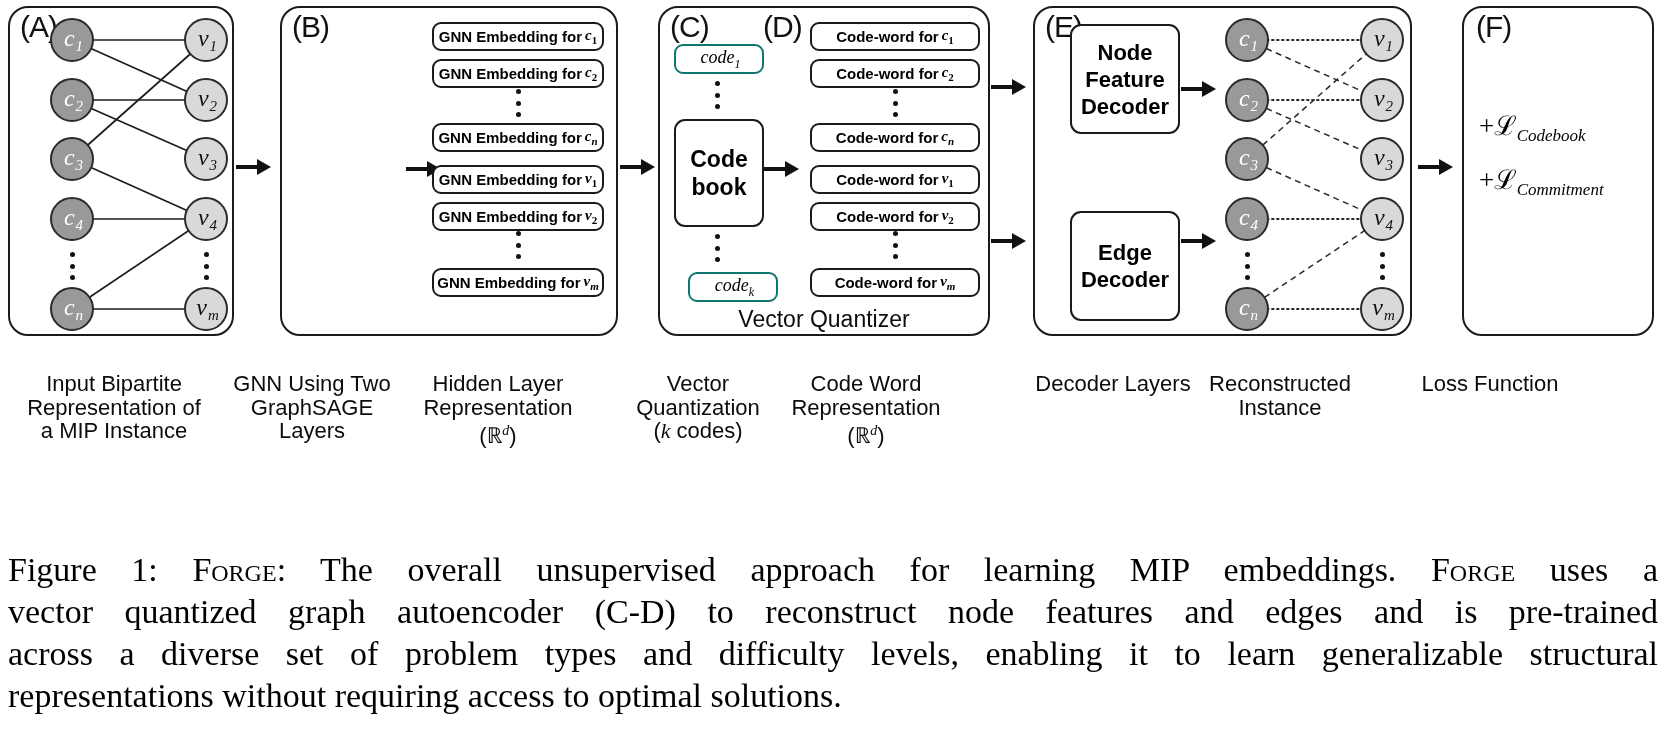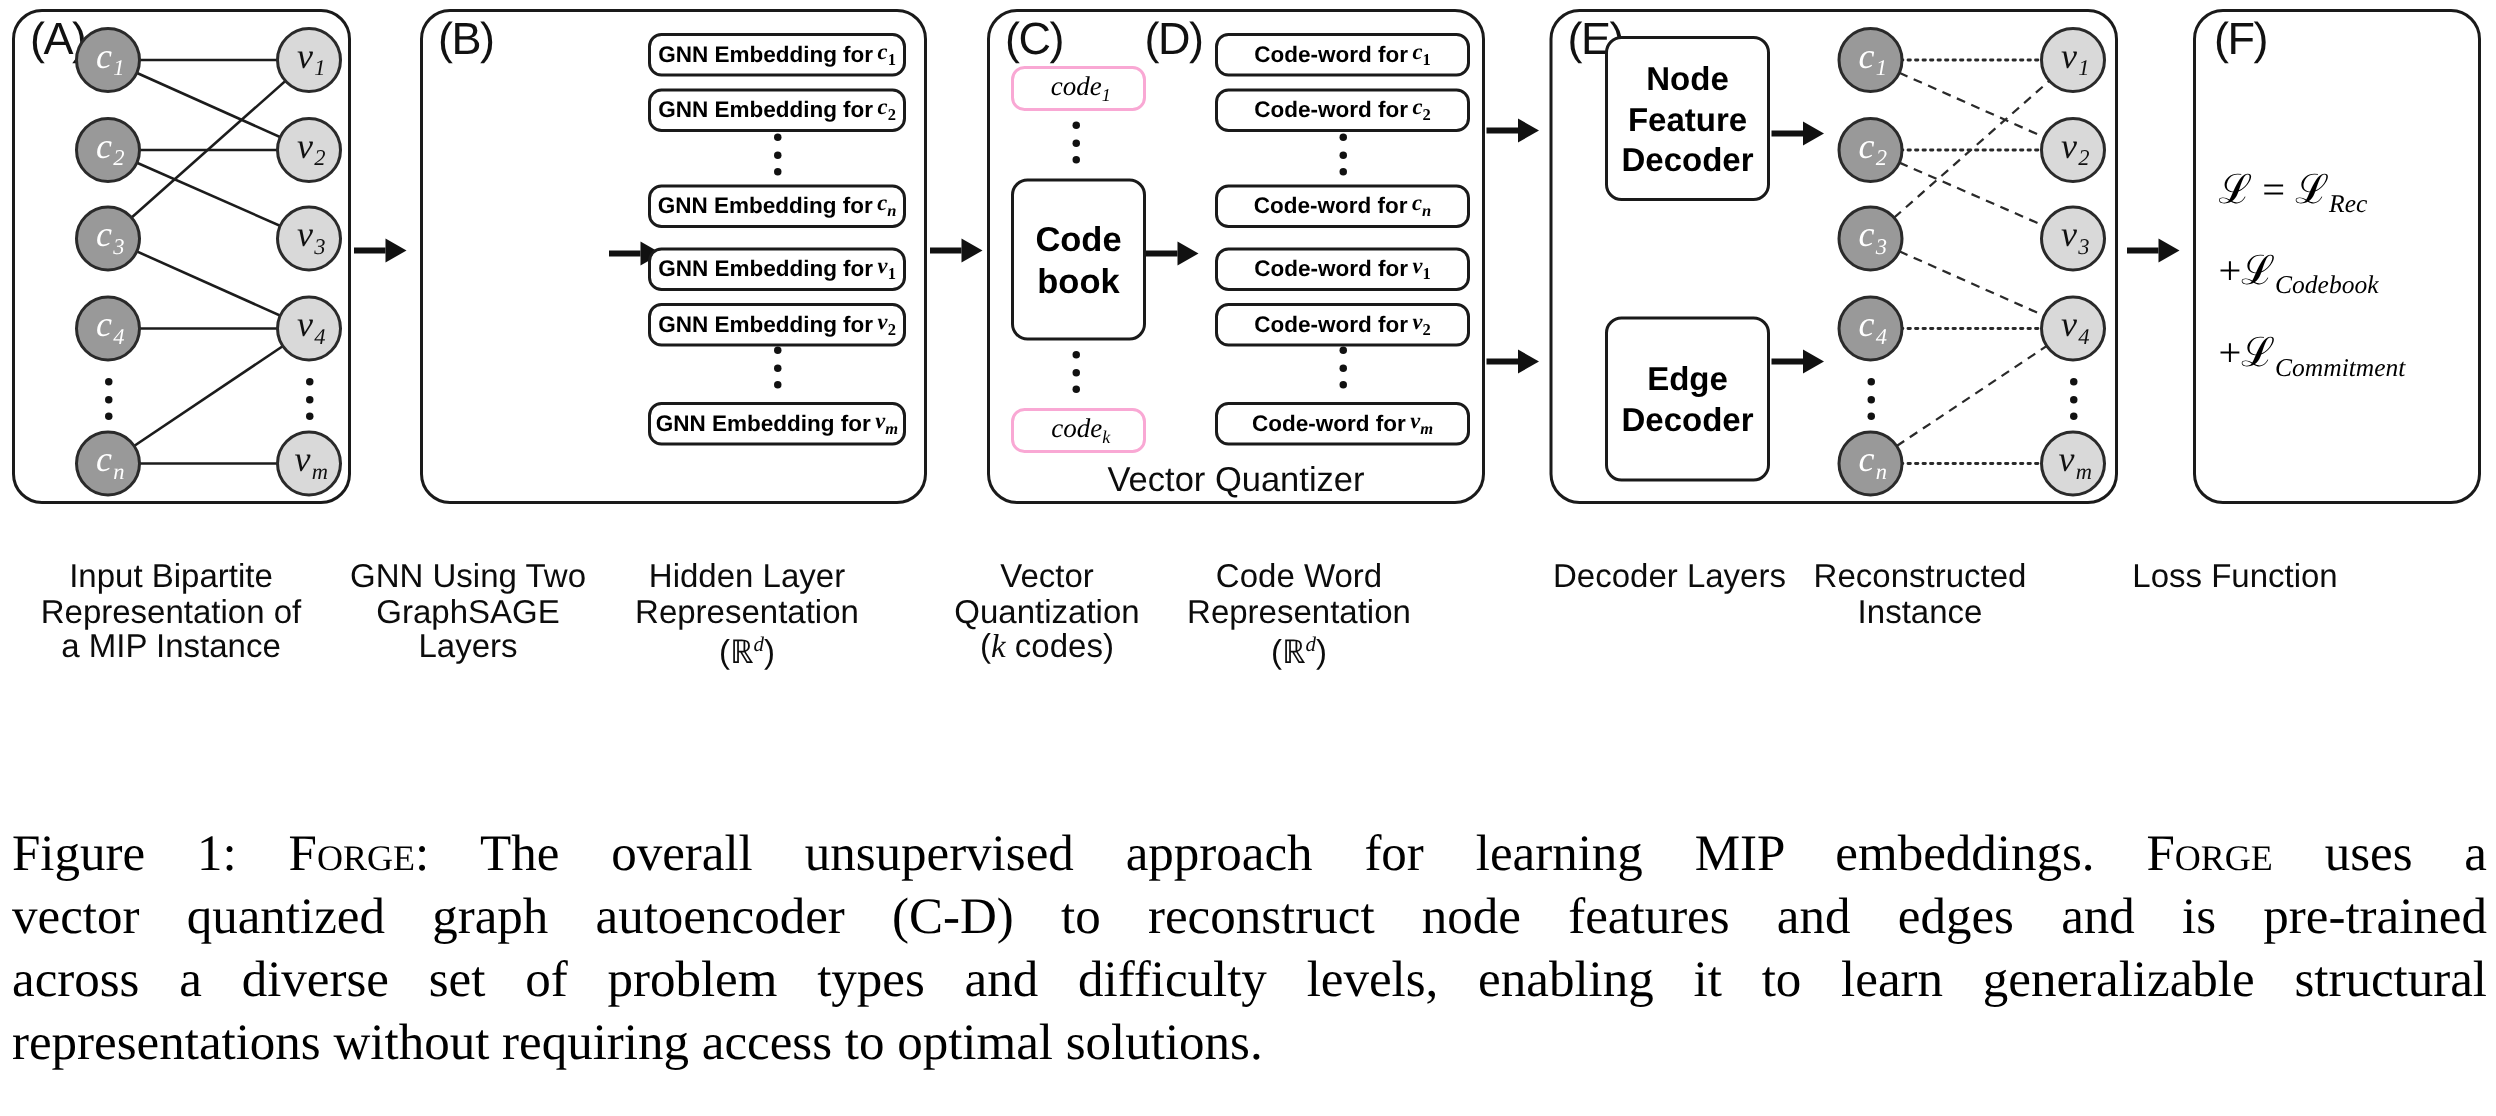--- a/index.html
+++ b/index.html
@@ -13,21 +13,21 @@
   .roundbox{position:absolute;border:2px solid #1a1a1a;border-radius:11px;background:#fff;
             display:flex;flex-direction:column;align-items:center;justify-content:center;text-align:center;}
   .boldtxt{font-weight:bold;font-size:23px;line-height:28px;color:#000;}
   .decodertxt{font-weight:bold;font-size:22px;line-height:27px;color:#000;}
 
   
   .stack{position:absolute;top:0;bottom:0;}
   .stackbox{position:absolute;left:0;right:0;height:25px;border:2px solid #1a1a1a;border-radius:9px;background:#fff;
             display:flex;align-items:center;justify-content:center;font-weight:bold;font-size:15px;white-space:nowrap;color:#000;}
   .stackbox sub{font-size:11px;}
-  .codebox{position:absolute;border:2px solid #f9a8d4;border-radius:9px;background:#fff;
+  .codebox{position:absolute;border:2px solid #0f766e;border-radius:9px;background:#fff;
            display:flex;align-items:center;justify-content:center;font-family:"Liberation Serif","DejaVu Serif",serif;
            font-style:italic;font-size:18px;color:#000;}
   .codebox sub{font-size:12px;}
 
   
   .mvar{font-family:"Liberation Serif","DejaVu Serif",serif;margin-left:3px;}
   .it{font-style:italic;}
   .sc{font-variant:small-caps;}
 
   
@@ -166,21 +166,21 @@
   <div class="panel" id="panelCD" style="left:658px;top:6px;width:328px;height:326px;">
     <div class="pletter">(C)</div>
     <div class="pletter" style="left:103px;">(D)</div>
     <div class="codebox" id="codeTopBox" style="left:14px;top:36px;width:86px;height:26px;">
         <span class="mvar"><span class="it">code</span><sub>1</sub></span>
       </div>
     <div class="roundbox" id="codeBookBox" style="left:14px;top:111px;width:86px;height:104px;">
         <div class="boldtxt">Code</div>
         <div class="boldtxt">book</div>
       </div>
-    <div class="codebox" id="codeBottomBox" style="left:14px;top:264px;width:86px;height:26px;align-items:flex-end;">
+    <div class="codebox" id="codeBottomBox" style="left:28px;top:264px;width:86px;height:26px;align-items:flex-end;">
         <span class="mvar"><span class="it">code</span><sub class="it">k</sub></span>
       </div>
     <div class="harrow" style="left:104px;top:153px;">
         <span class="shaft"></span>
         <span class="head"></span>
       </div>
     <div class="stack" id="cwStack" style="left:150px;width:170px;">
         <div class="stackbox" style="top: 14px;">Code-word for<span class="mvar"><span class="it">c</span><sub>1</sub></span></div>
         <div class="stackbox" style="top: 51px;">Code-word for<span class="mvar"><span class="it">c</span><sub>2</sub></span></div>
         <div class="dotgroup" style="left: 81px; top: 81px;">
@@ -293,21 +293,20 @@
     </div>
 
   <div class="harrow" style="left:1418px;top:159px;">
       <span class="shaft"></span>
       <span class="head"></span>
     </div>
 
   <div class="panel" id="panelF" style="left:1462px;top:6px;width:188px;height:326px;">
     <div class="pletter" style="left:12px;">(F)</div>
     <div class="loss" id="lossBlock">
-        <div class="lossline"><span>ℒ = ℒ</span><sub class="it">Rec</sub></div>
         <div class="lossline"><span>+ℒ</span><sub class="it">Codebook</sub></div>
         <div class="lossline"><span>+ℒ</span><sub class="it">Commitment</sub></div>
       </div>
   </div>
 
   <div id="colLabels">
       <div class="collabel" style="left: -6px;">
         <div>Input Bipartite</div>
         <div>Representation of</div>
         <div>a MIP Instance</div>

